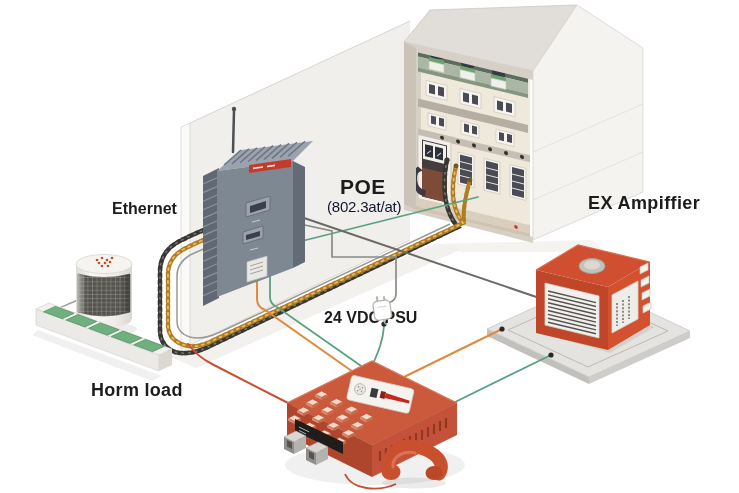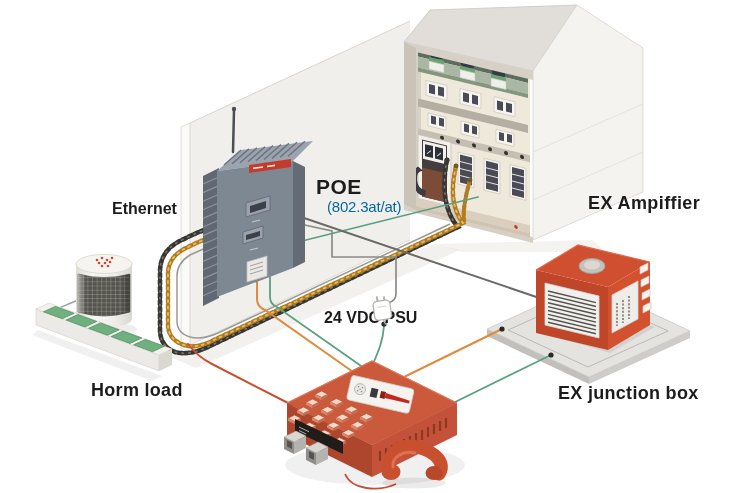--- a/index.html
+++ b/index.html
@@ -1,22 +1,22 @@
 <!DOCTYPE html>
 <html><head>
 <meta charset="utf-8">
 <style>
   html,body{margin:0;padding:0;background:#ffffff;}
   .stage{position:relative;width:739px;height:493px;background:#ffffff;overflow:hidden;
          font-family:"Liberation Sans",sans-serif;}
   .stage svg{position:absolute;left:0;top:0;z-index:1;}
   .lbl{position:absolute;z-index:2;color:#1c1c1c;white-space:nowrap;}
   #lbl-ethernet{left:112px;top:200px;font-size:16px;font-weight:700;text-align:right;}
-  #lbl-poe{left:316px;top:175px;font-size:21px;font-weight:700;letter-spacing:.5px;}
-  #lbl-poe-std{left:327px;top:198px;font-size:15px;font-weight:400;color:#0369a1;letter-spacing:-.2px;}
+  #lbl-poe{left:340px;top:175px;font-size:21px;font-weight:700;letter-spacing:.5px;}
+  #lbl-poe-std{left:327px;top:198px;font-size:15px;font-weight:400;color:#0f172a;letter-spacing:-.2px;}
   #lbl-amp{left:588px;top:193px;font-size:18px;font-weight:700;letter-spacing:.4px;}
   #lbl-psu{left:324px;top:309px;font-size:16px;font-weight:700;}
   #lbl-junction{left:558px;top:383px;font-size:18px;font-weight:700;letter-spacing:.3px;}
   #lbl-horn{left:91px;top:380px;font-size:18px;font-weight:700;letter-spacing:.3px;}
   .psu-plug{position:absolute;left:364px;top:292px;z-index:3;width:34px;height:40px;}
 </style>
 </head>
 <body>
 
 <div class="stage">
@@ -350,21 +350,20 @@
       <path d="M393 467 C392 457 403 450 415 453" stroke="#e0714f" stroke-width="3" fill="none" stroke-linecap="round"></path>
     </g>
   </g>
 </svg>
 
 <div class="lbl" id="lbl-ethernet">Ethernet</div>
 <div class="lbl" id="lbl-poe">POE</div>
 <div class="lbl" id="lbl-poe-std">(802.3at/at)</div>
 <div class="lbl" id="lbl-amp">EX Ampiffier</div>
 <div class="lbl" id="lbl-psu">24 VDC PSU</div>
-<div class="lbl" id="lbl-junction">EX junction box</div>
 <div class="lbl" id="lbl-horn">Horm load</div>
 
 <div class="psu-plug">
   <svg width="34" height="40" viewBox="0 0 34 40">
     <g transform="translate(8,6) rotate(-8)">
       <path d="M5 4 V-1 M12 4 V0" stroke="#b5b1ab" stroke-width="2"></path>
       <rect x="0" y="4" width="17" height="19" rx="4" fill="#ffffff" stroke="#b5b1ab" stroke-width="1.2"></rect>
       <path d="M4 10 h9" stroke="#dedad4" stroke-width="1.2"></path>
       <path d="M8.5 23 q0 4 3 6" stroke="#b5b1ab" stroke-width="1.2" fill="none"></path>
     </g>

